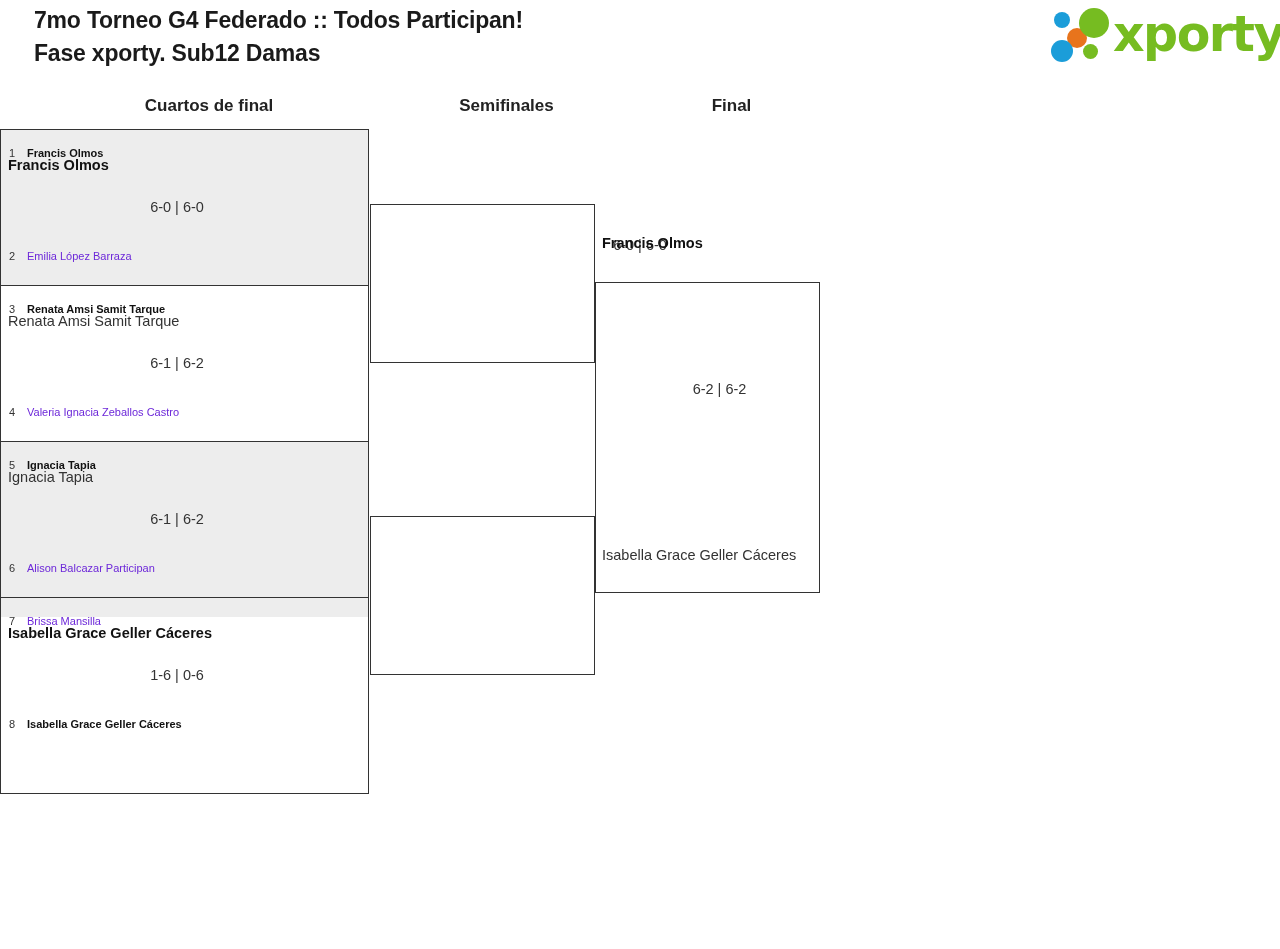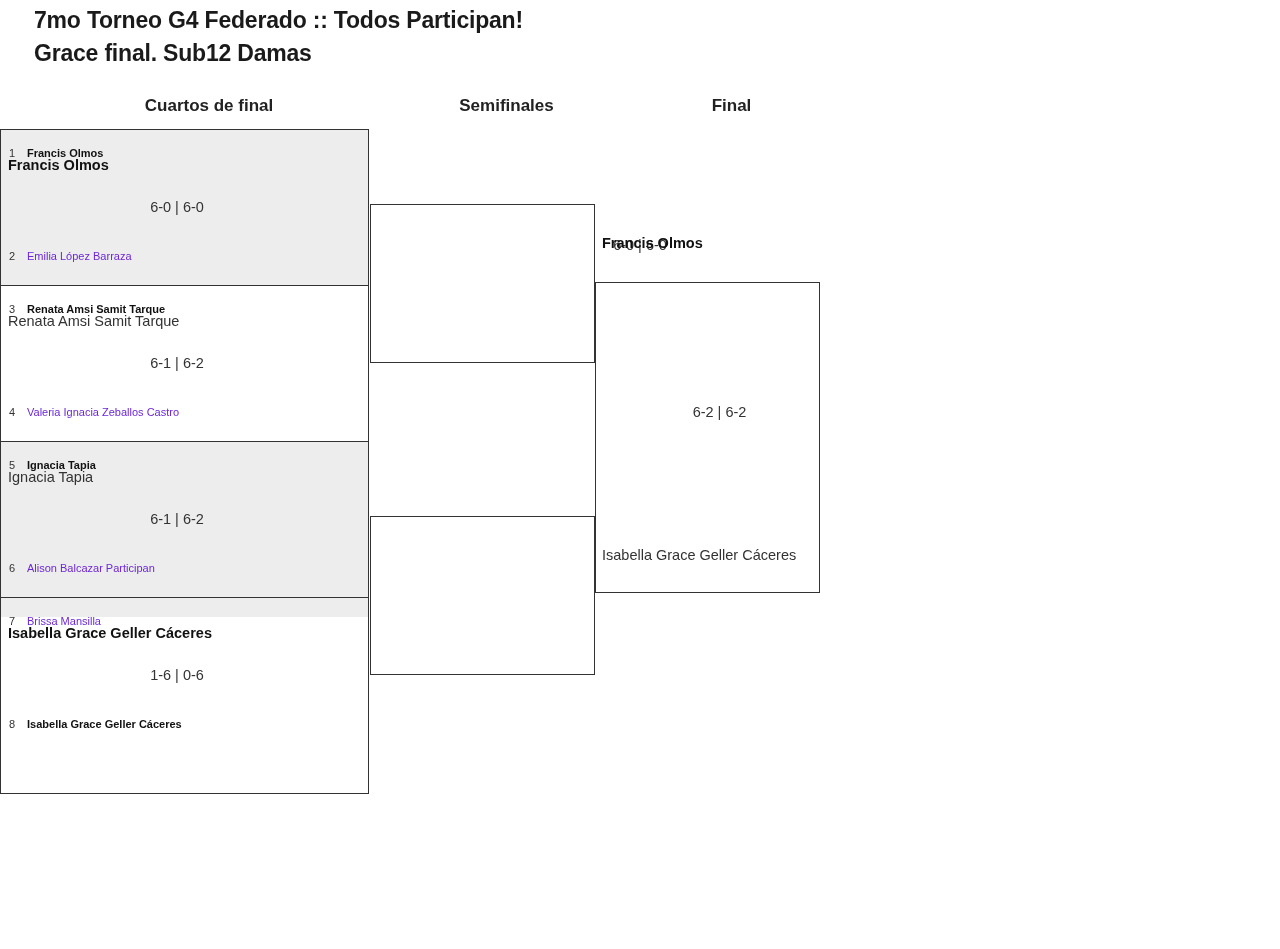--- a/index.html
+++ b/index.html
@@ -146,44 +146,54 @@
   #final-box {
     position: absolute;
     left: 595px; top: 282px;
     width: 225px; height: 311px;
     border: 1px solid #333333;
     box-sizing: border-box;
     background: #ffffff;
   }
   #final-score {
     position: absolute;
-    left: 595px; top: 404px;
+    left: 595px; top: 381px;
     width: 249px;
     text-align: center;
     font-size: 14.5px;
     color: #333333;
   }
   .final-player {
     position: absolute;
     left: 602px;
     font-size: 14.5px;
     white-space: nowrap;
     color: #333333;
   }
   .final-player.winner { font-weight: bold; color: #111111; }
 </style>
 </head>
 <body>
 
 <div id="tournament-header">
   <div id="tournament-title">
     <span class="title-line">7mo Torneo G4 Federado :: Todos Participan!</span>
-    <span class="title-line">Grace final. Sub12 Damas</span>
-  </div>
-
+    <span class="title-line">Fase xporty. Sub12 Damas</span>
+  </div>
+
+  <div id="brand-logo">
+    <div id="logo-dots">
+      <span class="logo-dot" style="left:4px;  top:6px;  width:16px; height:16px; background:#1b9dd9;"></span>
+      <span class="logo-dot" style="left:17px; top:22px; width:20px; height:20px; background:#e8741c;"></span>
+      <span class="logo-dot" style="left:1px;  top:34px; width:22px; height:22px; background:#1b9dd9;"></span>
+      <span class="logo-dot" style="left:29px; top:2px;  width:30px; height:30px; background:#76bc21;"></span>
+      <span class="logo-dot" style="left:33px; top:38px; width:15px; height:15px; background:#76bc21;"></span>
+    </div>
+    <div id="logo-wordmark">xporty</div>
+  </div>
 </div>
 
 <div id="bracket">
 
   <div class="round-heading" id="round-heading-0">Cuartos de final</div>
   <div class="round-heading" id="round-heading-1">Semifinales</div>
   <div class="round-heading" id="round-heading-2">Final</div>
 
   <div class="qf-match shaded" style="top:129px; height:156px;">
     <div class="qf-player qf-top winner">

